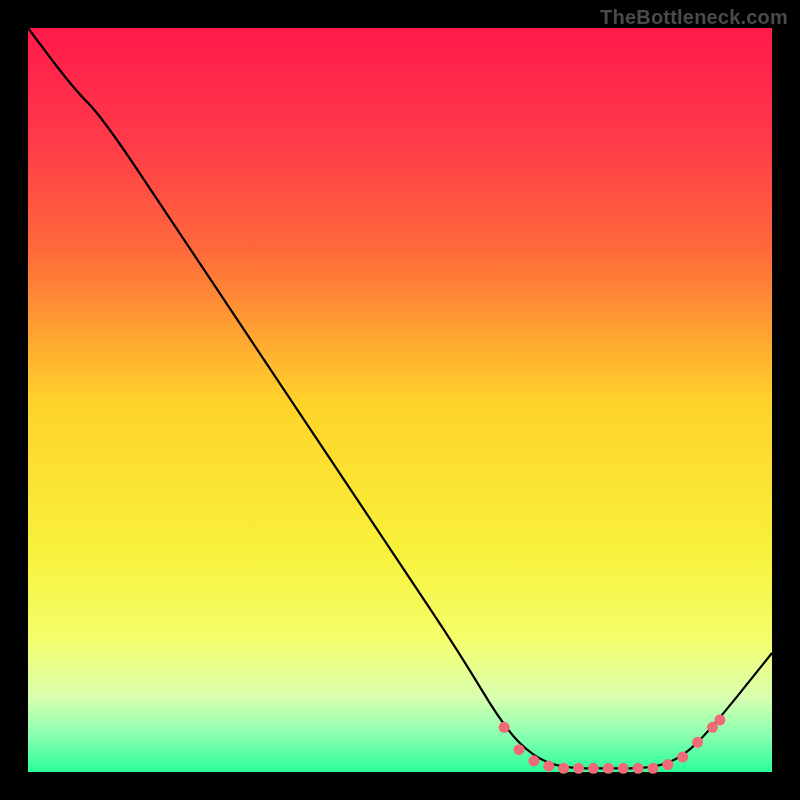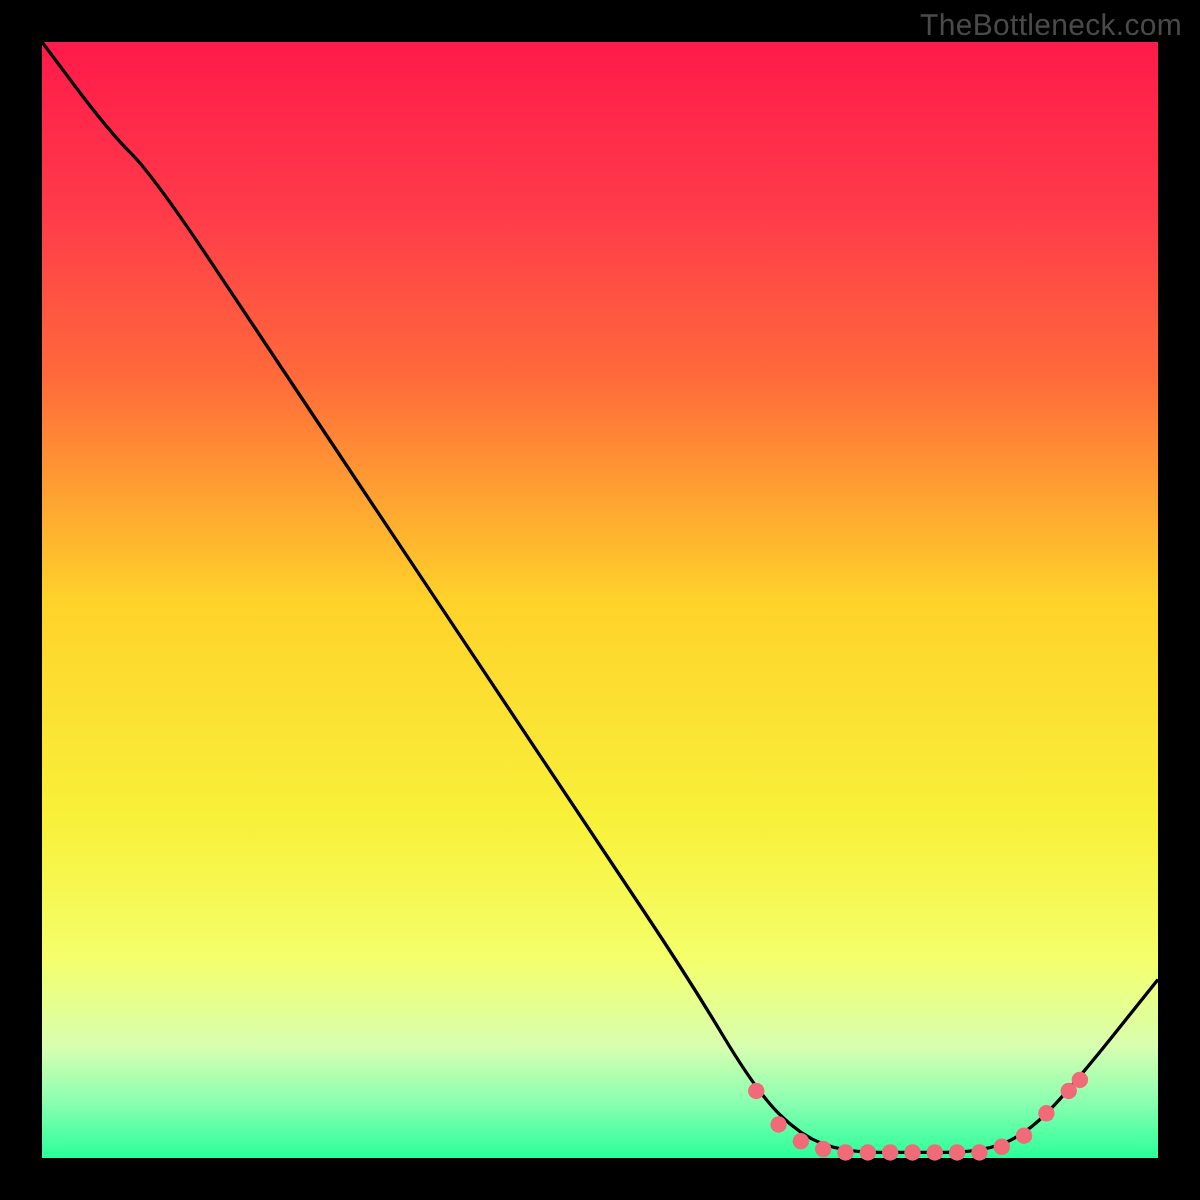--- a/index.html
+++ b/index.html
@@ -16,21 +16,21 @@
     left: 0;
     width: 800px;
     height: 800px;
   }
   .watermark {
     position: absolute;
     top: 6px;
     right: 12px;
     color: #4a4a4a;
     font-size: 20px;
-    font-weight: 400;
+    font-weight: 700;
     letter-spacing: 0.2px;
   }
 </style>
 </head>
 <body>
 
 <svg class="canvas" viewBox="0 0 800 800">
   <defs>
     <linearGradient id="bg-grad" x1="0" y1="0" x2="0" y2="1">
         <stop offset="0%" stop-color="#ff1a4a"></stop>

